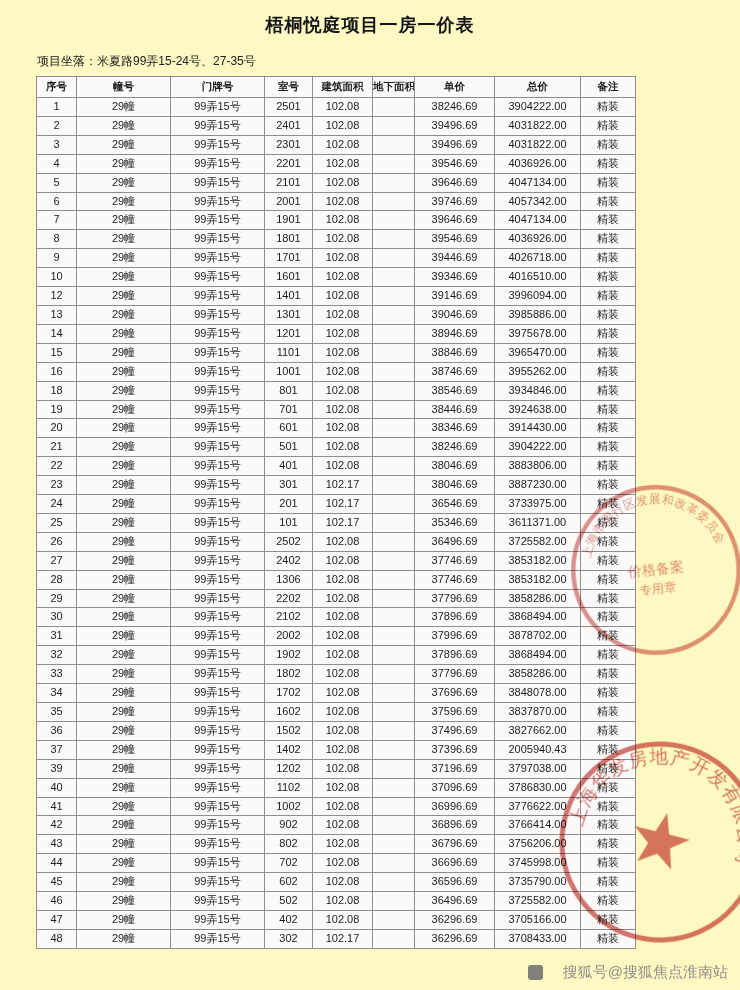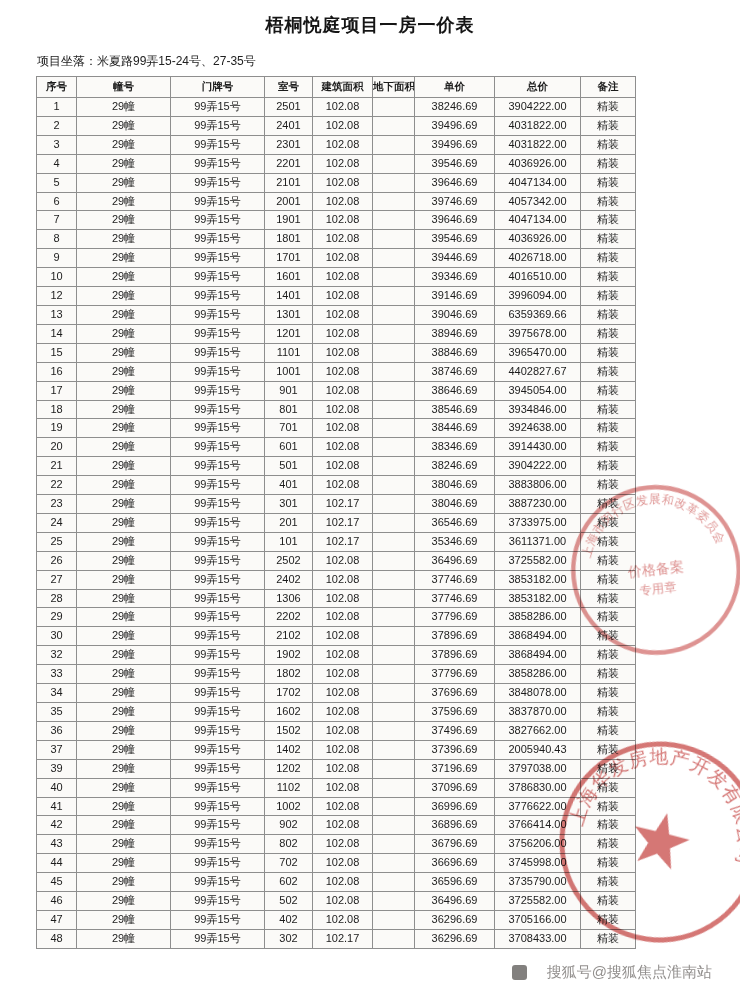--- a/index.html
+++ b/index.html
@@ -3,21 +3,21 @@
 <meta charset="utf-8">
 <style>
   html,body{margin:0;padding:0;}
   body{
     width:740px;height:990px;overflow:hidden;
     background:#efeeec;
     font-family:"Liberation Sans","DejaVu Sans",sans-serif;
   }
   .page{
     position:relative;width:740px;height:990px;
-    background:#ffffff;overflow:hidden;
+    background:#fef9c3;overflow:hidden;
   }
   .title{
     position:absolute;top:13px;left:0;width:100%;
     text-align:center;font-size:18px;font-weight:700;color:#151515;
     letter-spacing:1px;
   }
   .location{
     position:absolute;top:53px;left:37px;
     font-size:12px;color:#212121;
   }
@@ -33,21 +33,21 @@
   }
   .price thead th{height:20px;font-weight:700;font-size:10.5px;}
   .price tbody td{height:17.9px;line-height:17.9px;}
   .stamp{
     position:absolute;mix-blend-mode:multiply;pointer-events:none;
     filter:blur(0.4px);
   }
   .stamp1{top:482px;left:568px;width:176px;height:176px;opacity:.62;transform:rotate(-6deg);}
   .stamp2{top:738px;left:556px;width:208px;height:208px;opacity:.78;transform:rotate(14deg);}
   .watermark{
-    position:absolute;right:28px;bottom:8px;z-index:5;
+    position:absolute;right:12px;bottom:8px;z-index:5;
     display:flex;align-items:center;gap:20px;
     font-size:15px;color:#8d8a88;opacity:.95;
   }
   .wm-logo{
     width:15px;height:15px;border-radius:3px;background:#7c7a78;
     display:inline-block;flex:0 0 auto;
   }
 </style>
 </head>
 <body>
@@ -210,21 +210,21 @@
           <td>精装</td>
         </tr>
         <tr>
           <td>13</td>
           <td>29幢</td>
           <td>99弄15号</td>
           <td>1301</td>
           <td>102.08</td>
           <td></td>
           <td>39046.69</td>
-          <td>6359369.66</td>
+          <td>3985886.00</td>
           <td>精装</td>
         </tr>
         <tr>
           <td>14</td>
           <td>29幢</td>
           <td>99弄15号</td>
           <td>1201</td>
           <td>102.08</td>
           <td></td>
           <td>38946.69</td>
@@ -243,32 +243,21 @@
           <td>精装</td>
         </tr>
         <tr>
           <td>16</td>
           <td>29幢</td>
           <td>99弄15号</td>
           <td>1001</td>
           <td>102.08</td>
           <td></td>
           <td>38746.69</td>
-          <td>4402827.67</td>
-          <td>精装</td>
-        </tr>
-        <tr>
-          <td>17</td>
-          <td>29幢</td>
-          <td>99弄15号</td>
-          <td>901</td>
-          <td>102.08</td>
-          <td></td>
-          <td>38646.69</td>
-          <td>3945054.00</td>
+          <td>3955262.00</td>
           <td>精装</td>
         </tr>
         <tr>
           <td>18</td>
           <td>29幢</td>
           <td>99弄15号</td>
           <td>801</td>
           <td>102.08</td>
           <td></td>
           <td>38546.69</td>
@@ -398,20 +387,31 @@
         </tr>
         <tr>
           <td>30</td>
           <td>29幢</td>
           <td>99弄15号</td>
           <td>2102</td>
           <td>102.08</td>
           <td></td>
           <td>37896.69</td>
           <td>3868494.00</td>
+          <td>精装</td>
+        </tr>
+        <tr>
+          <td>31</td>
+          <td>29幢</td>
+          <td>99弄15号</td>
+          <td>2002</td>
+          <td>102.08</td>
+          <td></td>
+          <td>37996.69</td>
+          <td>3878702.00</td>
           <td>精装</td>
         </tr>
         <tr>
           <td>32</td>
           <td>29幢</td>
           <td>99弄15号</td>
           <td>1902</td>
           <td>102.08</td>
           <td></td>
           <td>37896.69</td>

